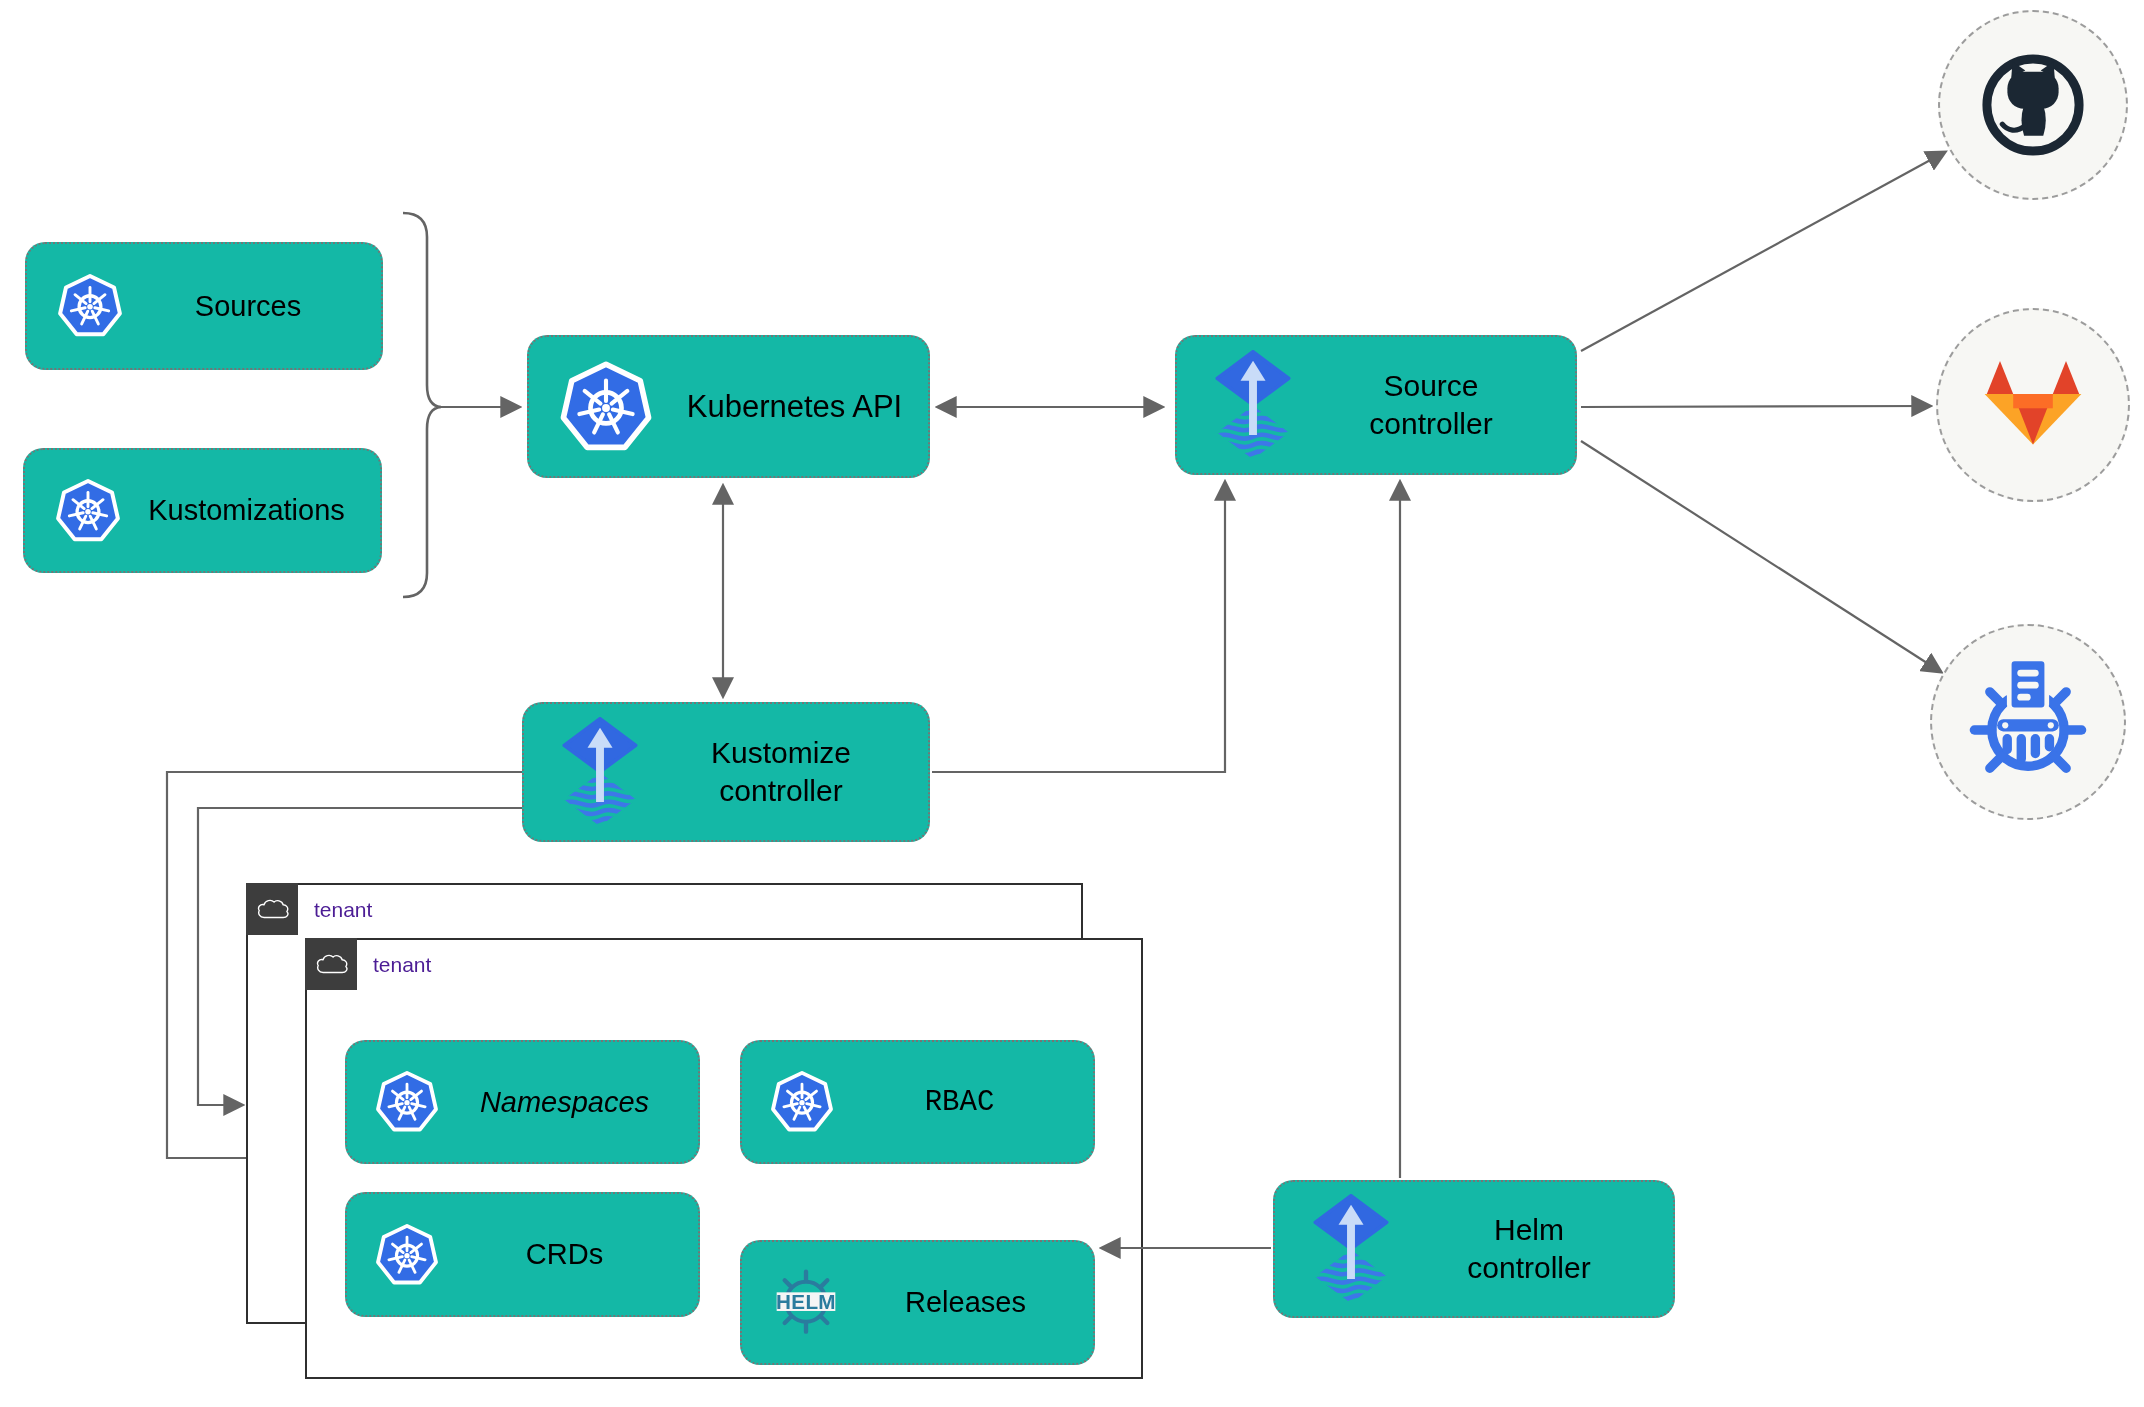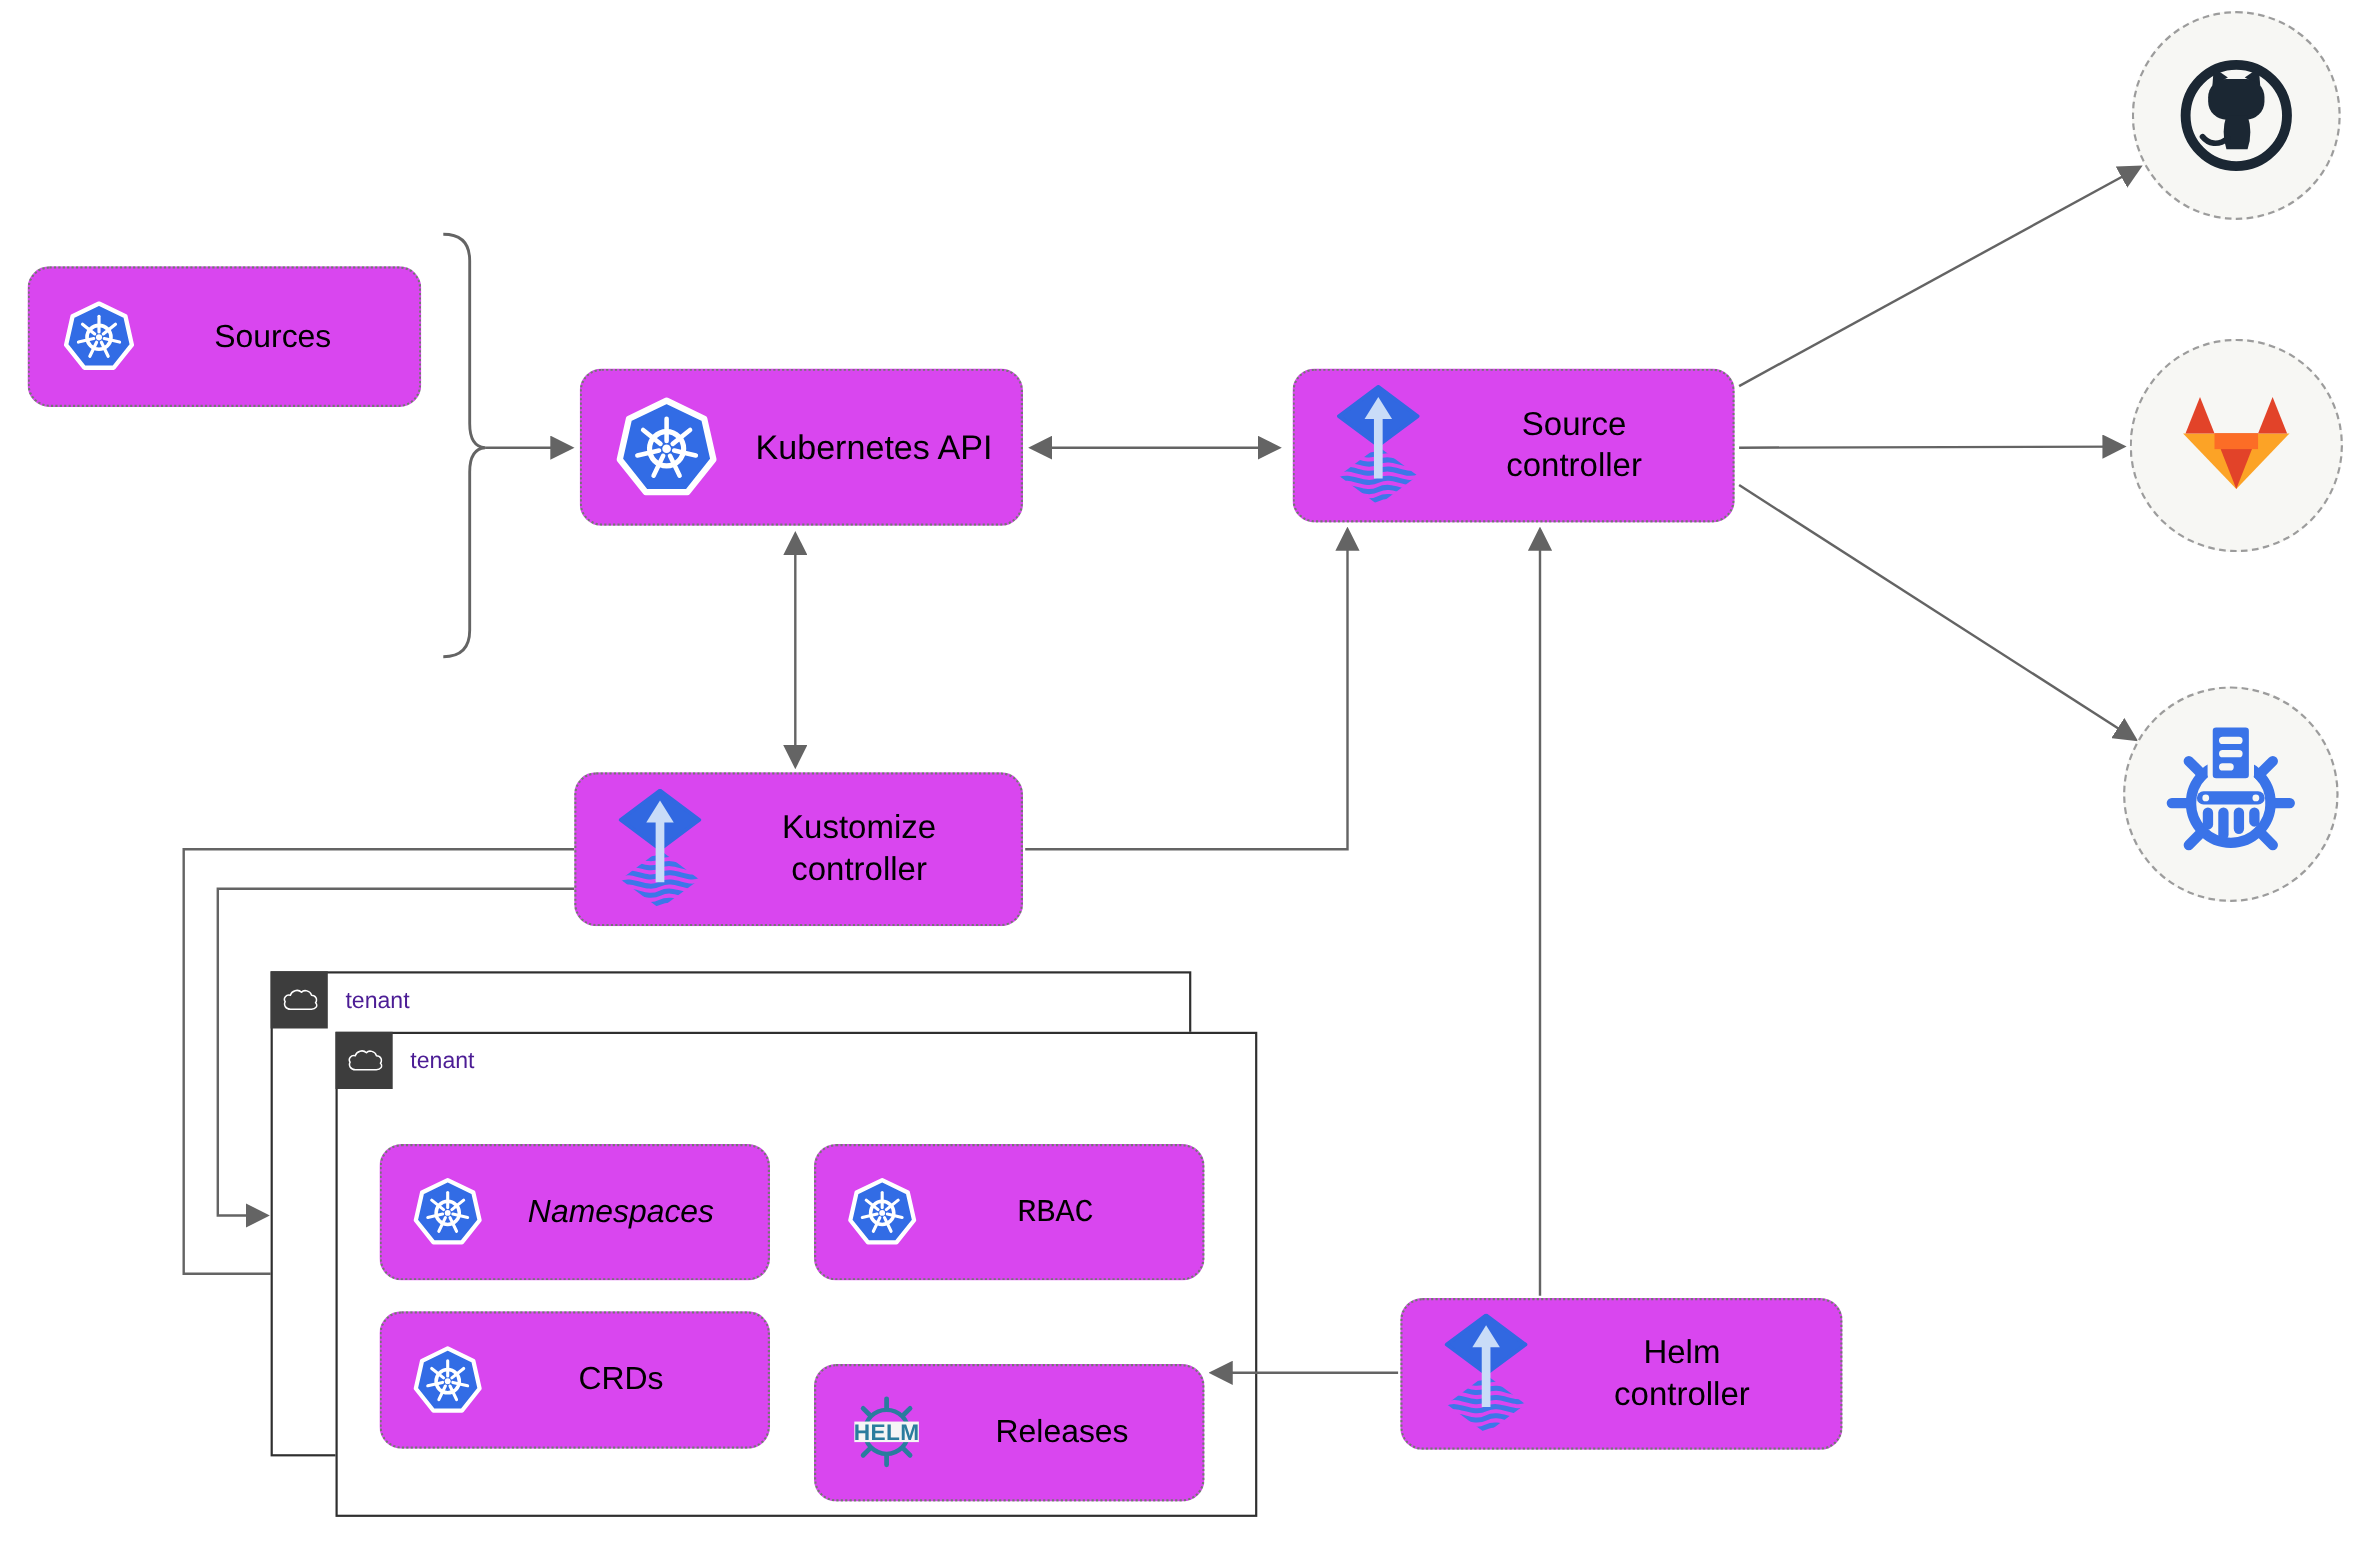--- a/index.html
+++ b/index.html
@@ -1,21 +1,21 @@
 <!DOCTYPE html>
 <html><head>
 <meta charset="utf-8">
 <style>
   html,body{margin:0;padding:0;background:#ffffff;}
   #canvas{position:relative;width:2144px;height:1407px;background:#ffffff;overflow:hidden;
           font-family:"Liberation Sans",sans-serif;color:#000;}
   svg.layer{position:absolute;left:0;top:0;pointer-events:none;}
   #edges-under{z-index:0;}
   #edges-over{z-index:6;}
-  .node{position:absolute;background:#d946ef;border:2px dotted #757575;border-radius:20px;
+  .node{position:absolute;background:#14b8a6;border:2px dotted #757575;border-radius:20px;
         display:flex;align-items:center;box-sizing:border-box;z-index:1;}
   .node .label{flex:1;text-align:center;font-size:29px;color:#000;padding-right:8px;}
   .node .label.big{font-size:31px;}
   .node .label .wrap{display:inline-block;width:190px;line-height:1.28;font-size:30px;}
   .nicon{flex:0 0 auto;}
   .tenant{position:absolute;background:#ffffff;border:2px solid #2f2f2f;box-sizing:border-box;}
   .tenant .tab{position:absolute;left:-2px;top:-2px;width:52px;height:52px;background:#3d3d3d;
                display:flex;align-items:center;justify-content:center;}
   .tenant .tname{position:absolute;left:66px;top:13px;font-size:21px;color:#4c1d95;}
   .circle{position:absolute;border:2px dashed #9c9c9c;border-radius:50%;background:#f7f7f4;
@@ -119,20 +119,26 @@
     <div class="tname">tenant</div>
   </div>
 
   <div class="node" style="left:25px;top:242px;width:358px;height:128px;">
     <svg class="nicon" style="margin-left:30px" width="66" height="66" viewBox="0 0 100 100">
         <use href="#k8s"></use>
       </svg>
     <div class="label">Sources</div>
   </div>
 
+  <div class="node" style="left:23px;top:448px;width:359px;height:125px;">
+    <svg class="nicon" style="margin-left:30px" width="66" height="66" viewBox="0 0 100 100">
+        <use href="#k8s"></use>
+      </svg>
+    <div class="label">Kustomizations</div>
+  </div>
 
   <div class="node" style="left:527px;top:335px;width:403px;height:143px;gap:16px;">
     <svg class="nicon" style="margin-left:30px" width="94" height="94" viewBox="0 0 100 100">
         <use href="#k8s"></use>
       </svg>
     <div class="label big">Kubernetes API</div>
   </div>
 
   <div class="node" style="left:1175px;top:335px;width:402px;height:140px;align-items:center;">
     <svg class="nicon" style="margin-left:34px" width="84" height="110" viewBox="0 0 100 132">

